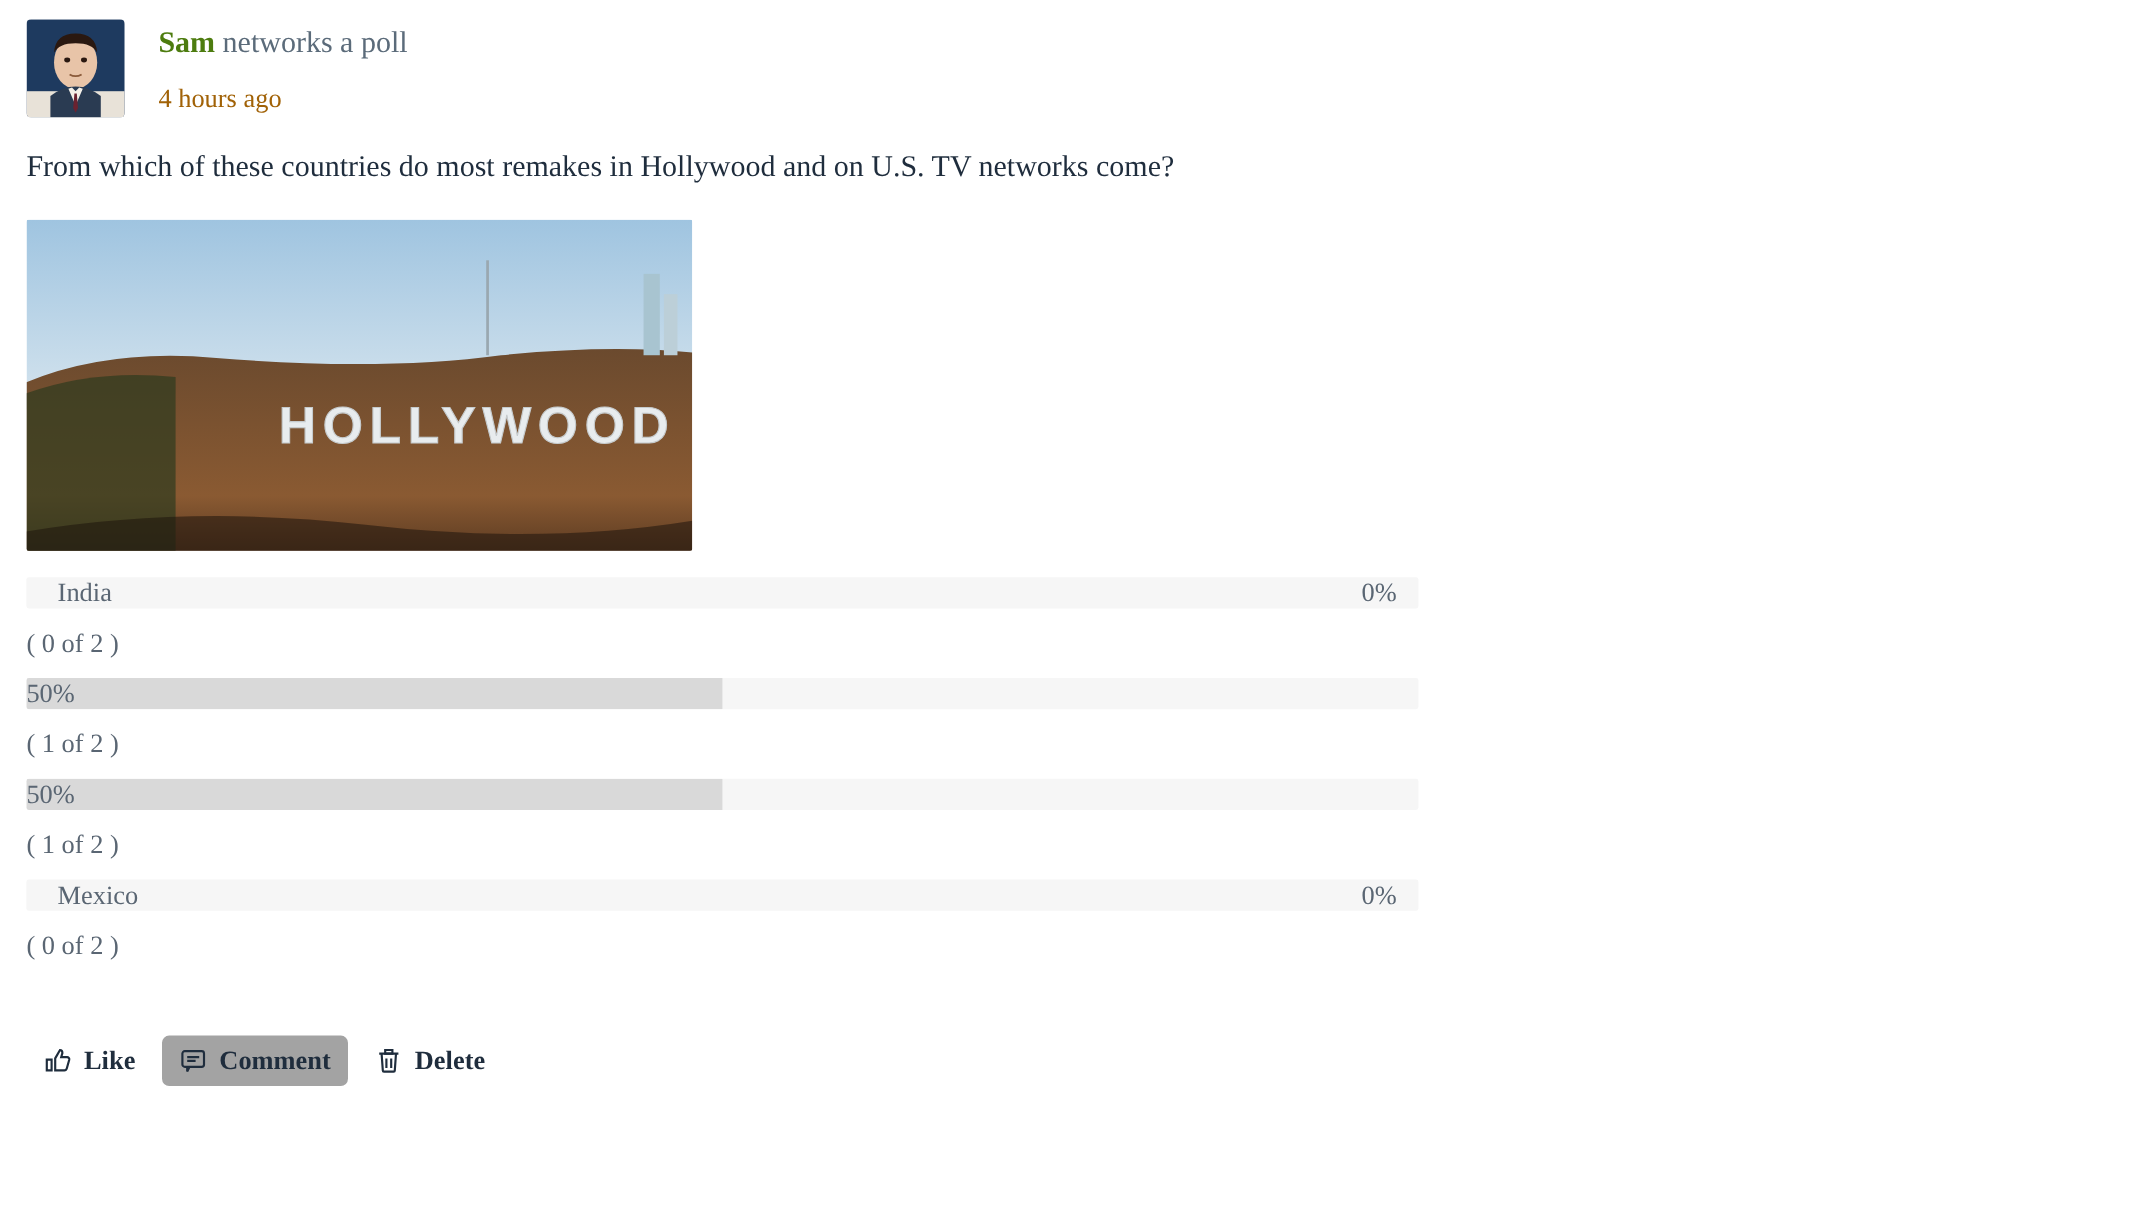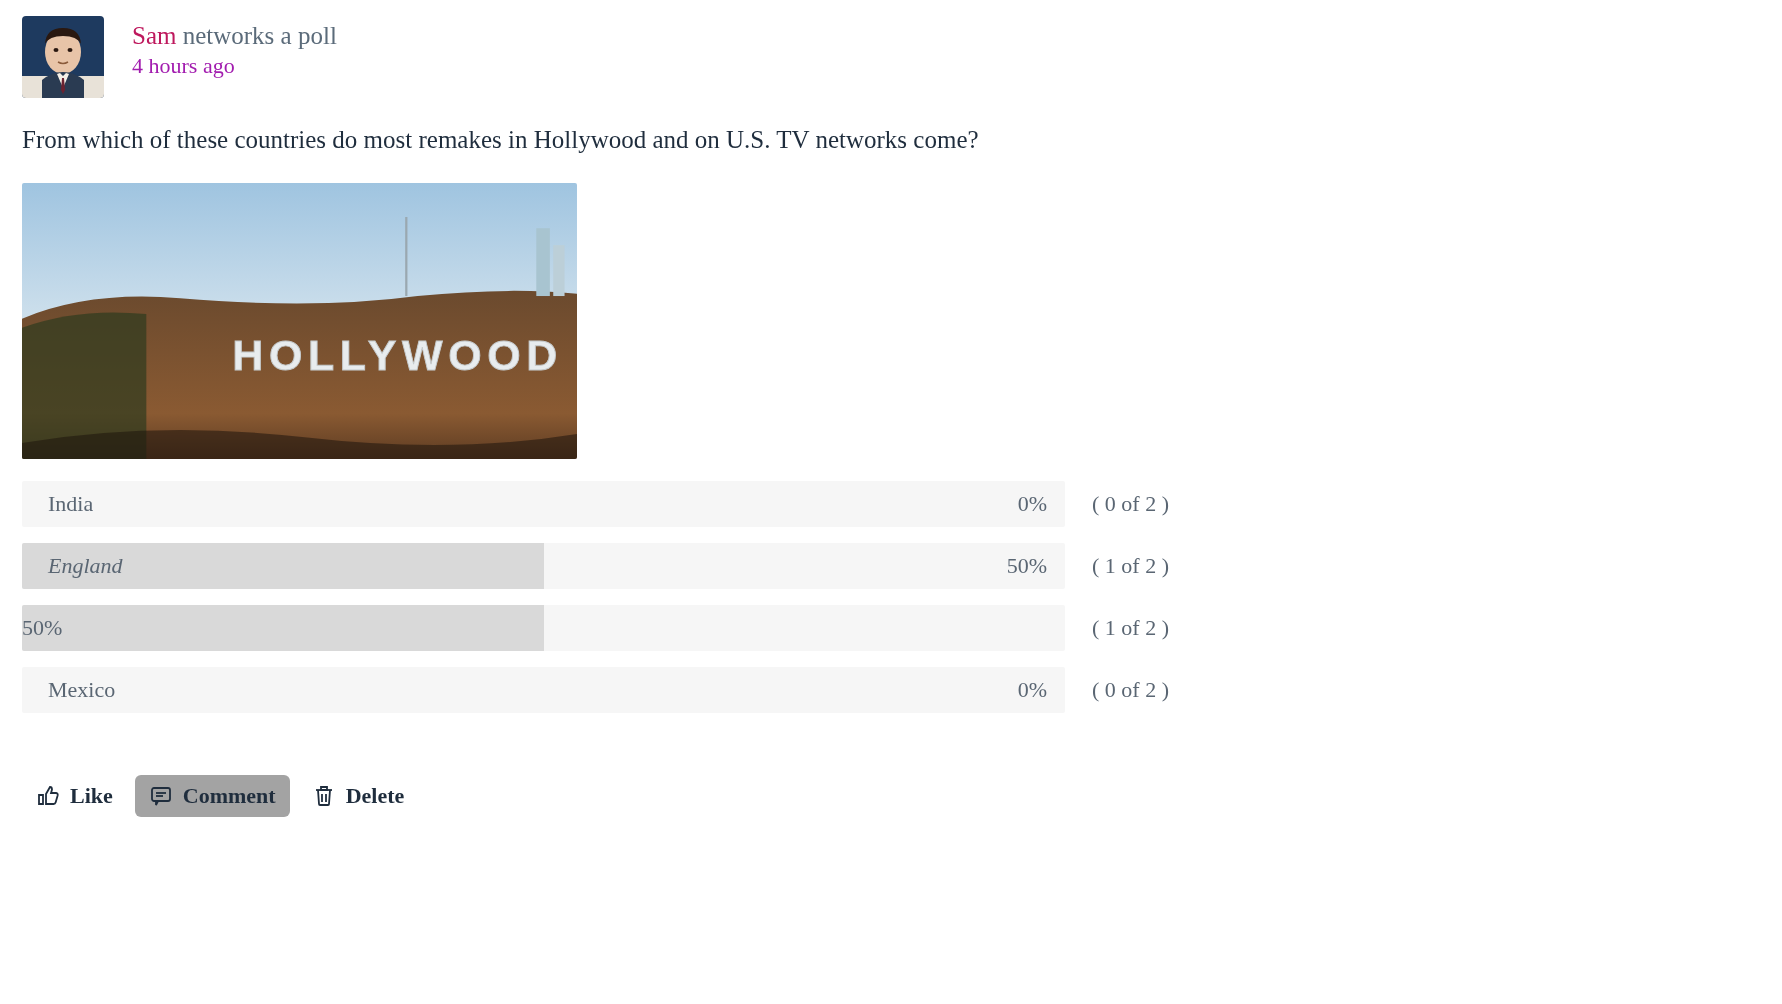--- a/index.html
+++ b/index.html
@@ -23,48 +23,49 @@
     overflow: hidden;
   }
   .avatar svg { display:block; }
   .header-text { padding-top: 2px; }
   .header-line {
     font-size: 25px;
     color: #5b6b7a;
     line-height: 1.4;
   }
   .header-line .user {
-    font-weight: 400;
-    color: #be185d;
+    font-weight: 700;
+    color: #4d7c0f;
   }
   .timestamp {
     font-size: 22px;
-    color: #a21caf;
-    margin-top: 0;
+    color: #a16207;
+    margin-top: 16px;
   }
   .question {
     font-size: 25px;
     color: #1f2d3d;
     margin-bottom: 26px;
     line-height: 1.4;
   }
   .poll-image {
     width: 555px;
     height: 276px;
     border-radius: 2px;
     overflow: hidden;
     margin-bottom: 22px;
   }
   .poll-image svg { display:block; }
   .options { max-width: 1160px; }
   .option-row {
     display: flex;
     align-items: stretch;
-    gap: 27px;
+    gap: 16px;
     margin-bottom: 16px;
+    flex-direction: column;
   }
   .bar-container {
     position: relative;
     flex: 1;
     height: 46px;
     background: #f6f6f6;
     border-radius: 2px;
     overflow: hidden;
     display: flex;
     align-items: center;
@@ -180,21 +181,20 @@
       <div class="bar-container">
         <div class="bar-fill" style="width: 0%;"></div>
         <span class="option-label">India</span>
         <span class="percent">0%</span>
       </div>
       <div class="count">( 0 of 2 )</div>
     </div>
     <div class="option-row">
       <div class="bar-container">
         <div class="bar-fill" style="width: 50%;"></div>
-        <span class="option-label voted">England</span>
         <span class="percent">50%</span>
       </div>
       <div class="count">( 1 of 2 )</div>
     </div>
     <div class="option-row">
       <div class="bar-container">
         <div class="bar-fill" style="width: 50%;"></div>
         <span class="percent">50%</span>
       </div>
       <div class="count">( 1 of 2 )</div>

